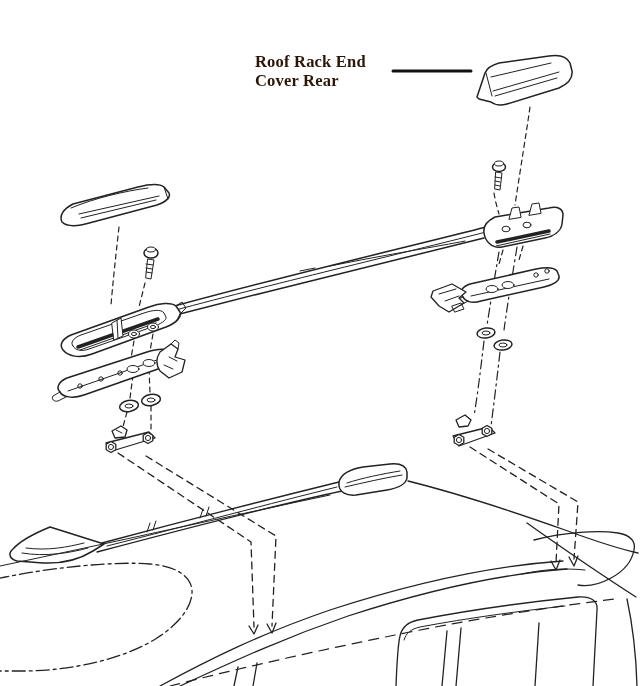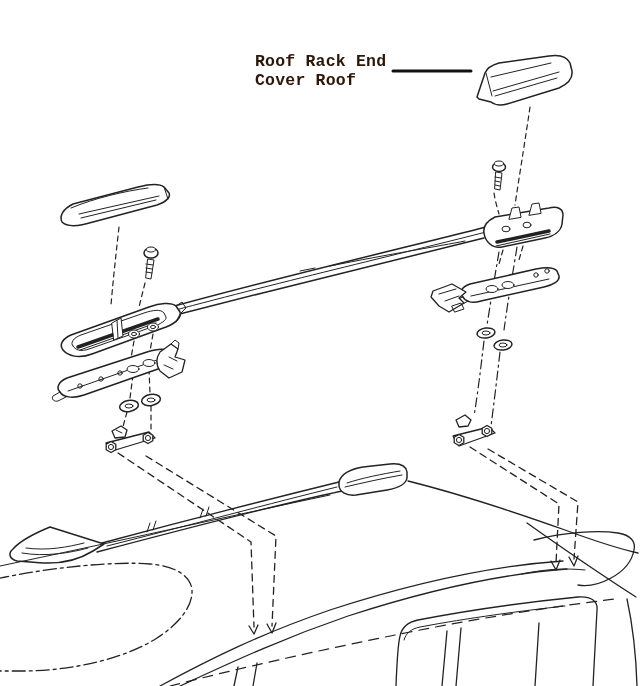--- a/index.html
+++ b/index.html
@@ -3,21 +3,21 @@
 <meta charset="utf-8">
 <style>
   :root{
     --ink:#222222;
     --bg:#ffffff;
     --label:#2b1608;
   }
   html,body{margin:0;padding:0;background:var(--bg);}
   .stage{
     position:relative;width:640px;height:686px;background:var(--bg);
-    overflow:hidden;font-family:Liberation Mono, monospace;
+    overflow:hidden;font-family:Liberation Serif, serif;
   }
   svg{position:absolute;left:0;top:0;}
   svg *{fill:none;stroke:var(--ink);stroke-width:1.5;stroke-linecap:round;stroke-linejoin:round;}
   .fw{fill:#ffffff;}
   .thin{stroke-width:1;}
   .med{stroke-width:1.3;}
   .thick{stroke-width:3.5;}
   .dash{stroke-width:1.2;stroke-dasharray:5 4;}
   .leader{stroke-width:1.3;stroke-dasharray:7 5;}
   .dashdot{stroke-width:1.2;stroke-dasharray:9 4 2 4;}
@@ -240,16 +240,16 @@
       <ellipse class="fw thin" cx="499" cy="163.5" rx="4.5" ry="2.5"></ellipse>
       <path class="fw thin" d="M496,172 L502,173 L500,190 L495,189 Z"></path>
       <path class="thin" d="M495,177 L501,178 M495,181 L500,182 M495,185 L500,186"></path>
     </g>
 
     <line x1="393" y1="71" x2="471" y2="71" style="stroke-width:3;stroke:#111"></line>
   </svg>
 
   <div class="callout">
     <div>Roof Rack End</div>
-    <div>Cover Roof</div>
+    <div>Cover Rear</div>
   </div>
 
 </div>
 
 </body></html>

